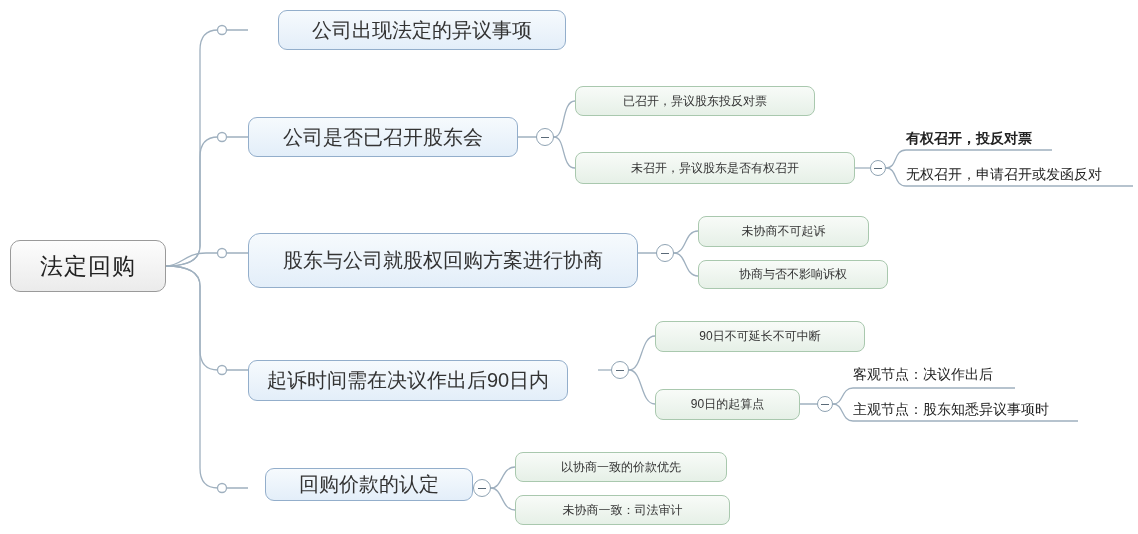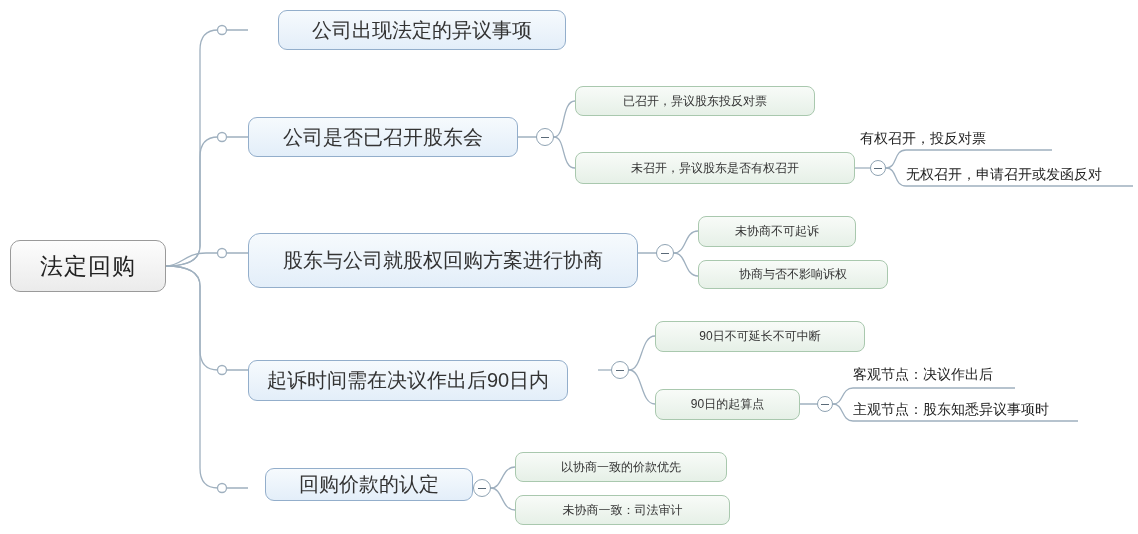--- a/index.html
+++ b/index.html
@@ -70,24 +70,24 @@
   <div class="node root-node" style="left:10px;top:240px;width:156px;height:52px;">法定回购</div>
 
   <div class="node topic" style="left:248px;top:10px;width:288px;height:40px;margin-left:30px;">公司出现法定的异议事项</div>
   <div class="node topic" style="left:248px;top:117px;width:270px;height:40px;">公司是否已召开股东会</div>
   <div class="node topic" style="left:248px;top:233px;width:390px;height:55px;border-radius:12px;">股东与公司就股权回购方案进行协商</div>
   <div class="node topic" style="left:248px;top:360px;width:320px;height:41px;">起诉时间需在决议作出后90日内</div>
   <div class="node topic" style="left:265px;top:468px;width:208px;height:33px;text-align:right;">回购价款的认定</div>
 
   <div class="node subtopic" style="left:575px;top:86px;width:240px;height:30px;">已召开，异议股东投反对票</div>
   <div class="node subtopic" style="left:575px;top:152px;width:280px;height:32px;">未召开，异议股东是否有权召开</div>
-  <div class="node leaf" style="left:860px;top:128px;height:22px;">有权召开，投反对票</div>
+  <div class="node leaf" style="left:906px;top:128px;height:22px;font-weight:bold;">有权召开，投反对票</div>
   <div class="node leaf" style="left:906px;top:164px;height:22px;">无权召开，申请召开或发函反对</div>
 
-  <div class="node subtopic" style="left:698px;top:216px;width:158px;height:31px;">未协商不可起诉</div>
+  <div class="node subtopic" style="left:698px;top:216px;width:171px;height:31px;">未协商不可起诉</div>
   <div class="node subtopic" style="left:698px;top:260px;width:190px;height:29px;">协商与否不影响诉权</div>
 
   <div class="node subtopic" style="left:655px;top:321px;width:210px;height:31px;">90日不可延长不可中断</div>
   <div class="node subtopic" style="left:655px;top:389px;width:145px;height:31px;text-align:right;">90日的起算点</div>
   <div class="node leaf" style="left:853px;top:364px;height:22px;">客观节点：决议作出后</div>
   <div class="node leaf" style="left:853px;top:399px;height:22px;">主观节点：股东知悉异议事项时</div>
 
   <div class="node subtopic" style="left:515px;top:452px;width:212px;height:30px;">以协商一致的价款优先</div>
   <div class="node subtopic" style="left:515px;top:495px;width:215px;height:30px;">未协商一致：司法审计</div>
 

